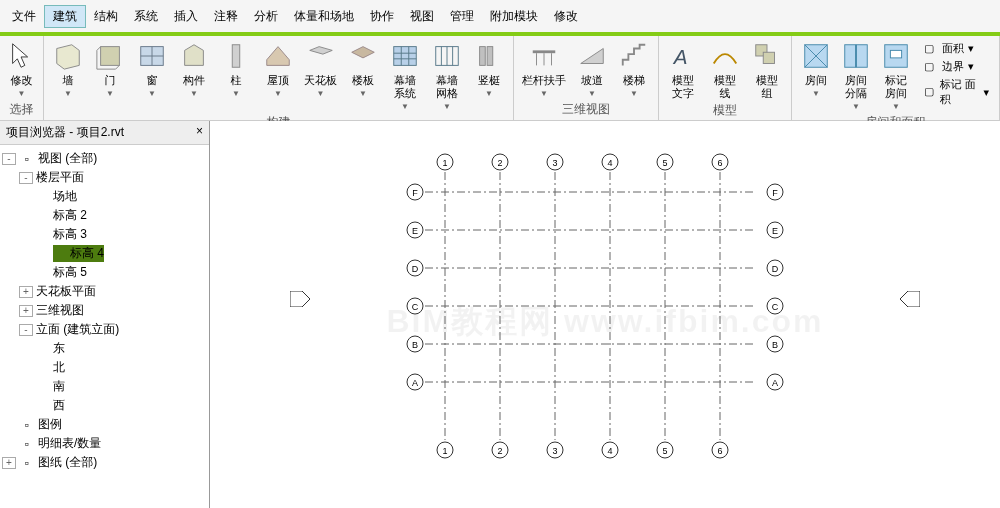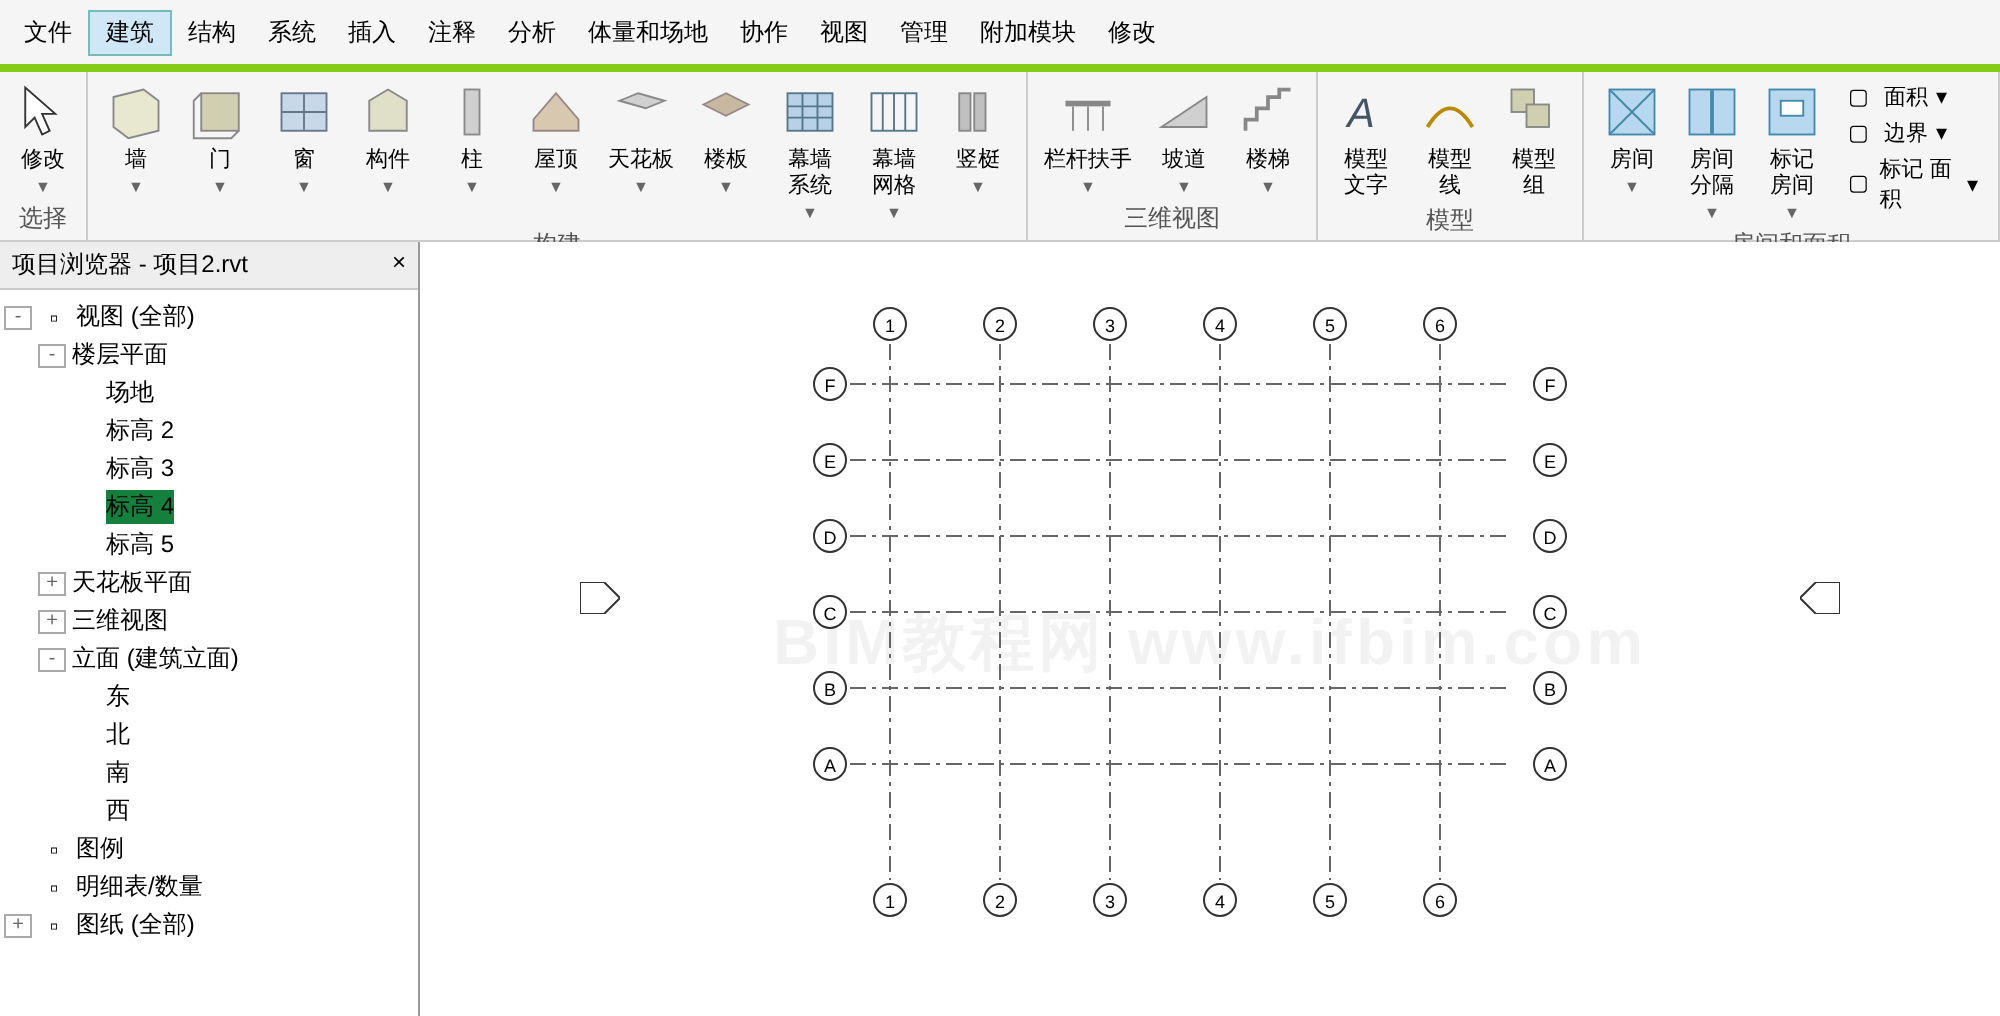--- a/index.html
+++ b/index.html
@@ -21,21 +21,21 @@
   .small-btn .si { width: 14px; height: 14px; display: inline-block; }
   .main { display: flex; height: 401px; }
   .browser { width: 210px; border-right: 1px solid #999; display: flex; flex-direction: column; }
   .browser-title { background: #eee; padding: 3px 6px; border-bottom: 1px solid #ccc; display: flex; justify-content: space-between; }
   .browser-close { cursor: pointer; font-family: sans-serif; }
   .tree { flex: 1; overflow: auto; padding: 4px 2px; }
   .tree-node { display: flex; align-items: center; padding: 1px 0; cursor: pointer; white-space: nowrap; }
   .tree-toggle { width: 14px; text-align: center; font-size: 10px; color: #666; border: 1px solid #aaa; line-height: 10px; height: 12px; margin-right: 3px; }
   .tree-spacer { display: inline-block; width: 17px; }
   .tree-icon { width: 16px; height: 14px; margin-right: 3px; display: inline-flex; align-items: center; justify-content: center; }
-  .tree-label.selected { background: #15803d; }
+  .tree-label.selected { background: #4d7c0f; padding-left: 17px; }
   .canvas { flex: 1; position: relative; background: #fff; }
   .grid-svg { position: absolute; left: 50%; top: 50%; transform: translate(-50%, -50%); }
   .watermark { position: absolute; left: 50%; top: 50%; transform: translate(-50%, -50%); font-size: 32px; font-weight: bold; color: rgba(0,0,0,0.05); white-space: nowrap; letter-spacing: 2px; }
   .elev-marker { position: absolute; }
 </style>
 </head>
 <body>
 
 <div class="menu-bar" id="menu-bar">
     <div class="menu-item">文件</div>

